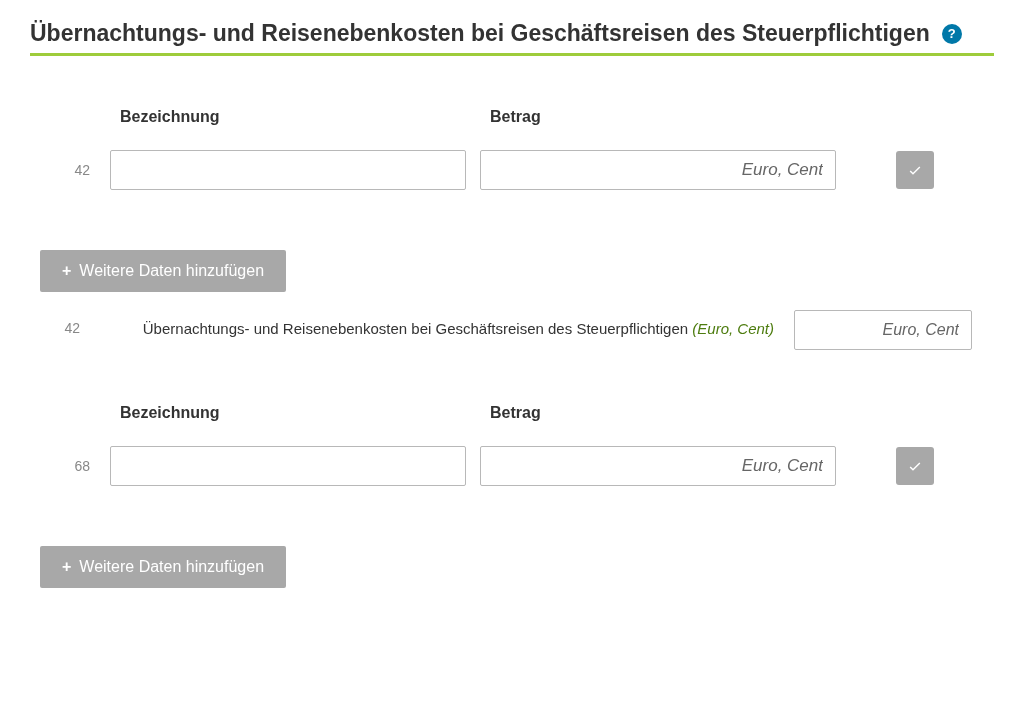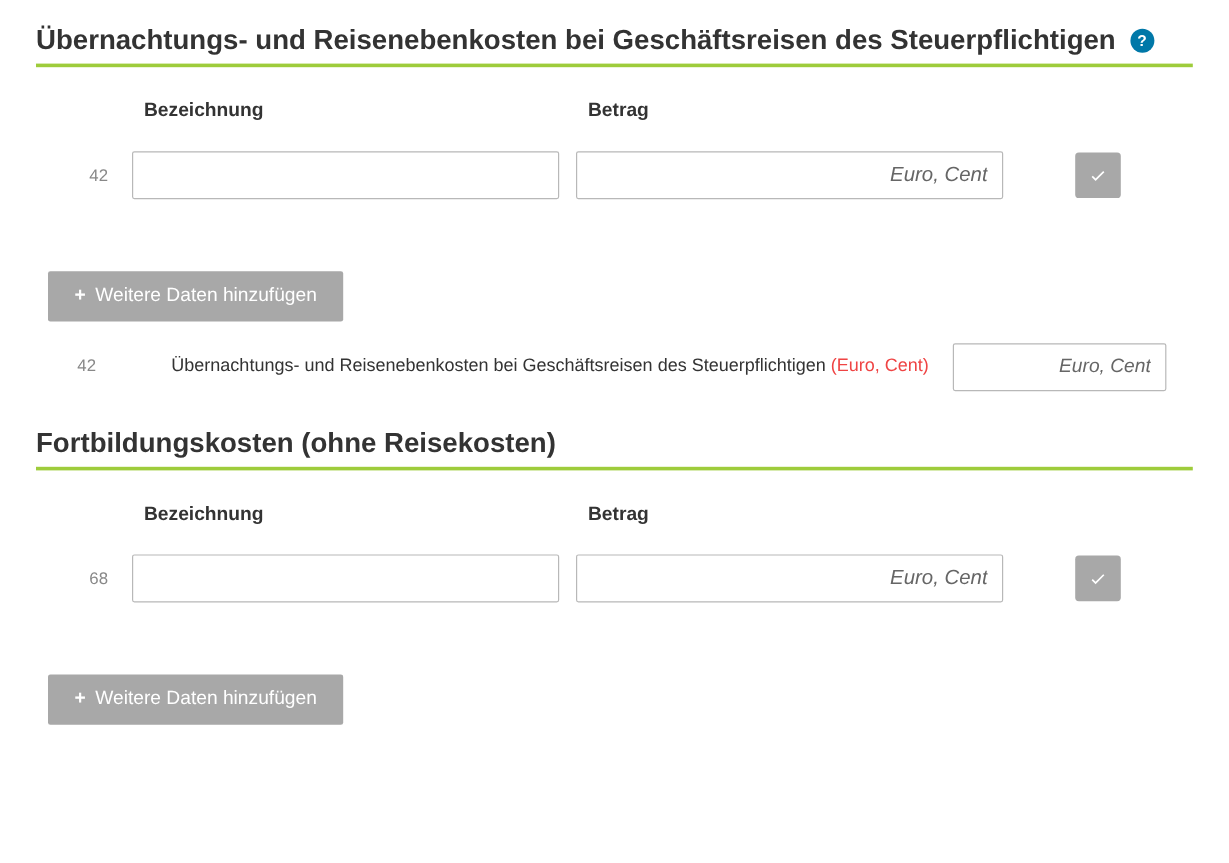--- a/index.html
+++ b/index.html
@@ -52,20 +52,21 @@
       width: 80px;
       text-align: right;
       padding-right: 20px;
       color: #888888;
       font-size: 14px;
     }
     .col-label {
       font-weight: 700;
       font-size: 16px;
       color: #333333;
+      margin-top: 24px;
     }
     .col-bezeichnung {
       width: 370px;
       padding-left: 10px;
     }
     .col-betrag {
       width: 370px;
       padding-left: 10px;
     }
     .input-row {
@@ -149,21 +150,22 @@
       padding-top: 10px;
     }
     .summary-label {
       flex: 1;
       padding: 10px 20px 0 60px;
       font-size: 15px;
       color: #333333;
       text-align: left;
     }
     .summary-label .unit {
-      color: #ef4444;
+      font-style: italic;
+      color: #4d7c0f;
     }
     .summary-label-inner {
       max-width: 640px;
     }
     .summary-input {
       height: 40px;
       width: 178px;
       border: 1px solid #b8b8b8;
       border-radius: 2px;
       padding: 6px 12px;
@@ -218,23 +220,20 @@
       <div class="summary-label-inner" style="text-align:right;">
         <span>Übernachtungs- und Reisenebenkosten bei Geschäftsreisen des Steuerpflichtigen </span><span class="unit">(Euro, Cent)</span>
       </div>
     </div>
     <input type="text" class="summary-input" placeholder="Euro, Cent" style="">
     <div class="summary-right-gap"></div>
   </div>
 </div>
 
 <div class="section">
-  <div class="section-header">
-    <h2 class="section-title">Fortbildungskosten (ohne Reisekosten)</h2>
-  </div>
 
   <div class="columns-header">
     <div class="col-num"></div>
     <div class="col-bezeichnung col-label">Bezeichnung</div>
     <div class="col-betrag col-label">Betrag</div>
   </div>
 
   <div class="input-row">
     <div class="col-num">68</div>
     <input type="text" class="text-input" style="">

